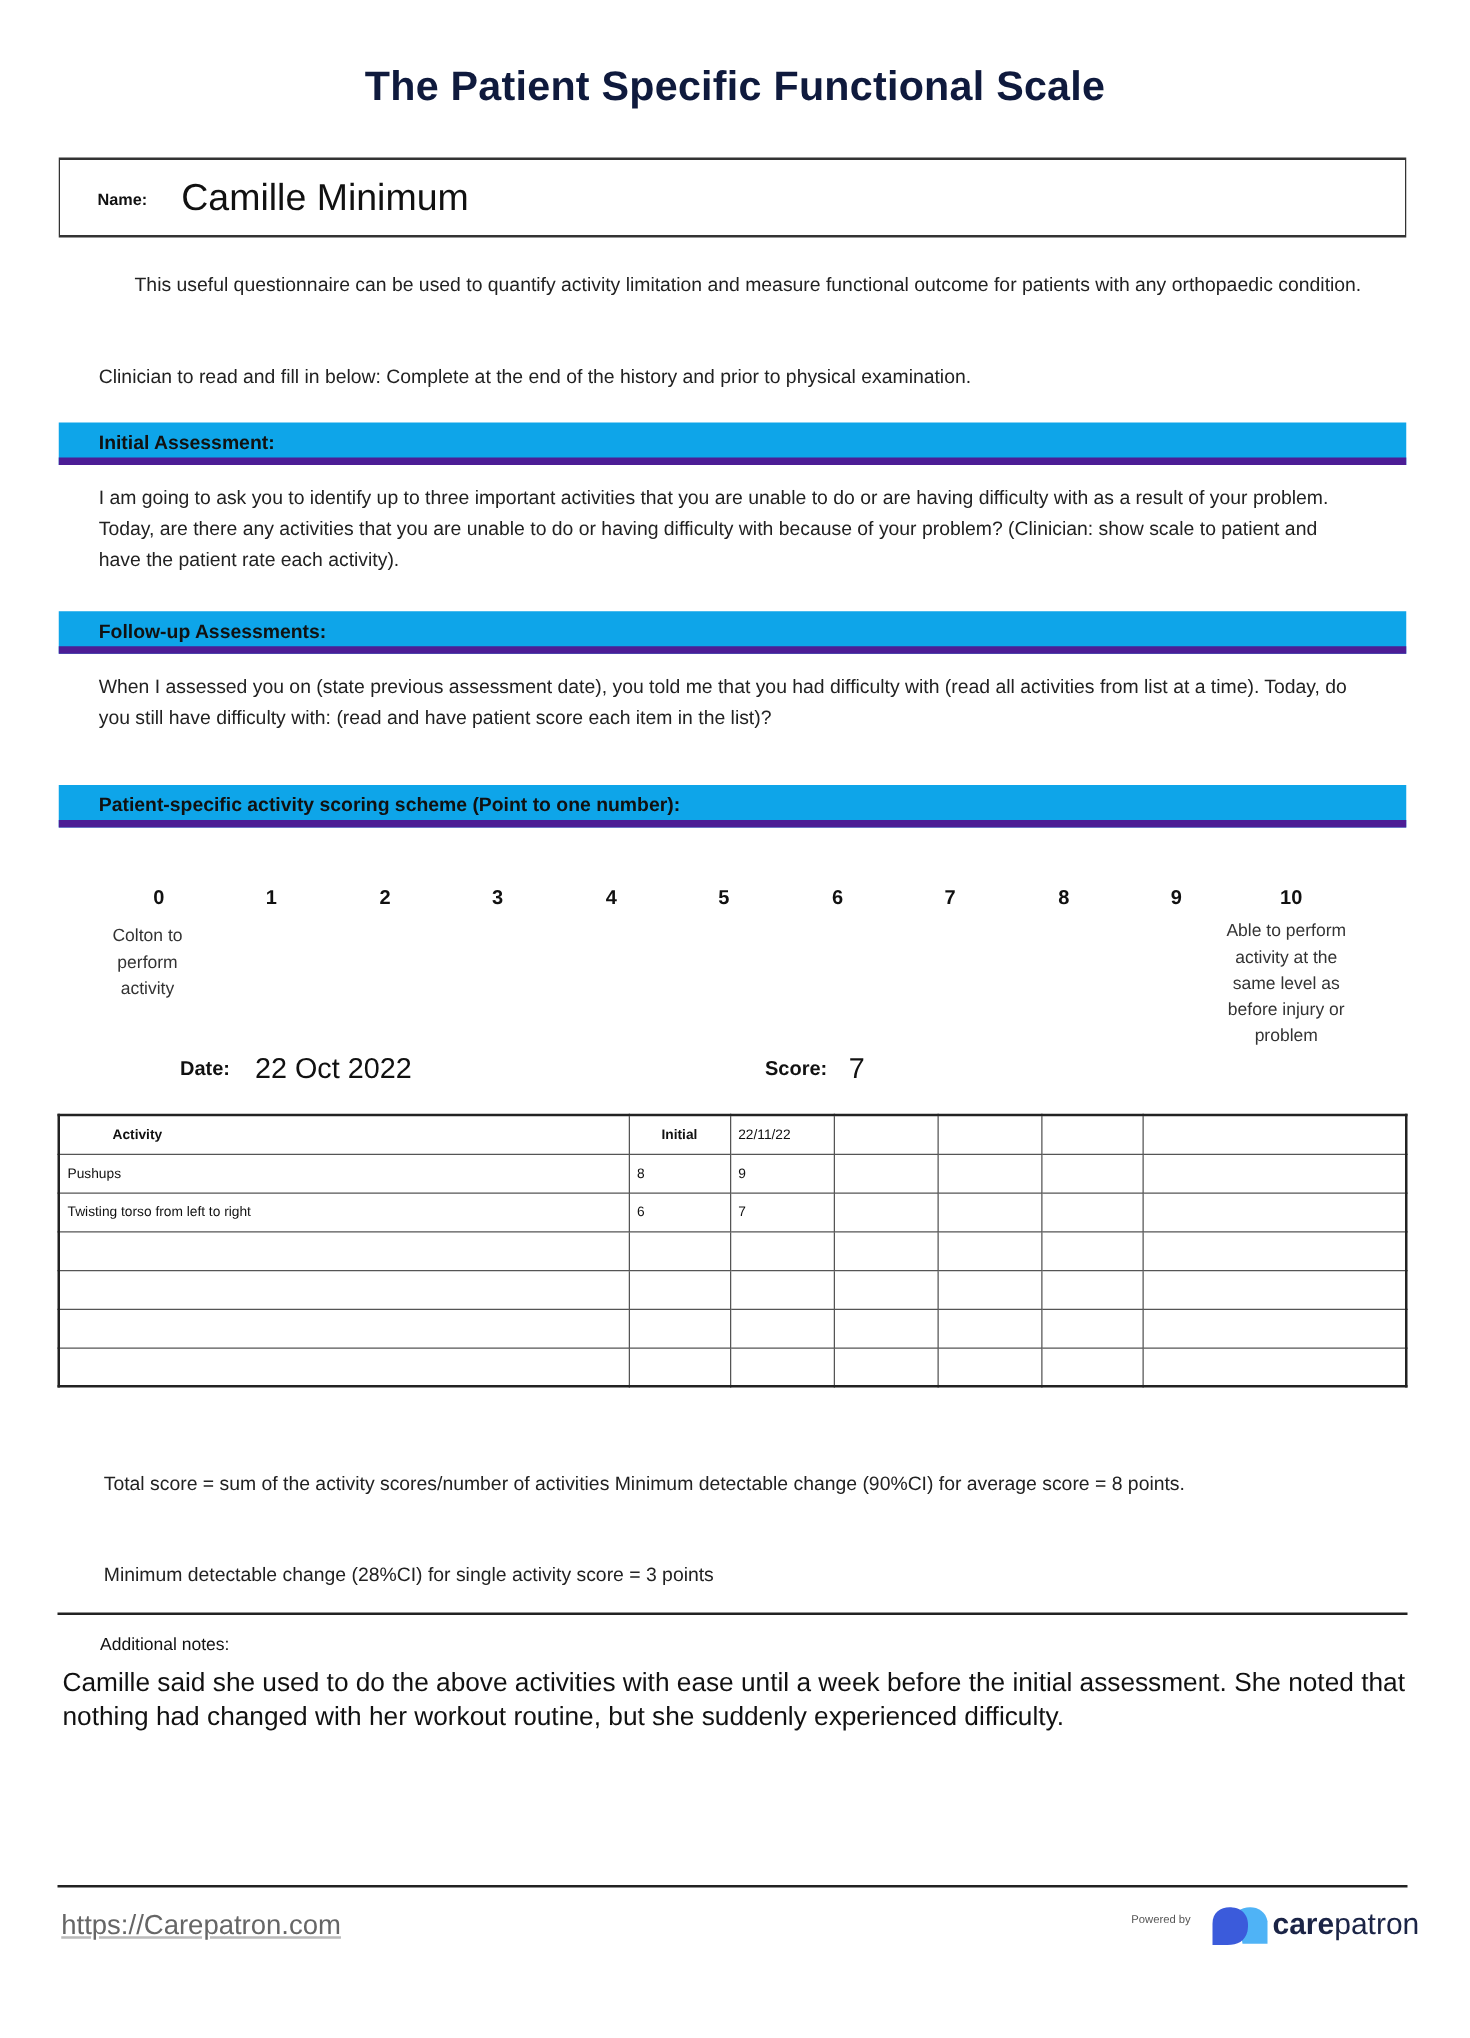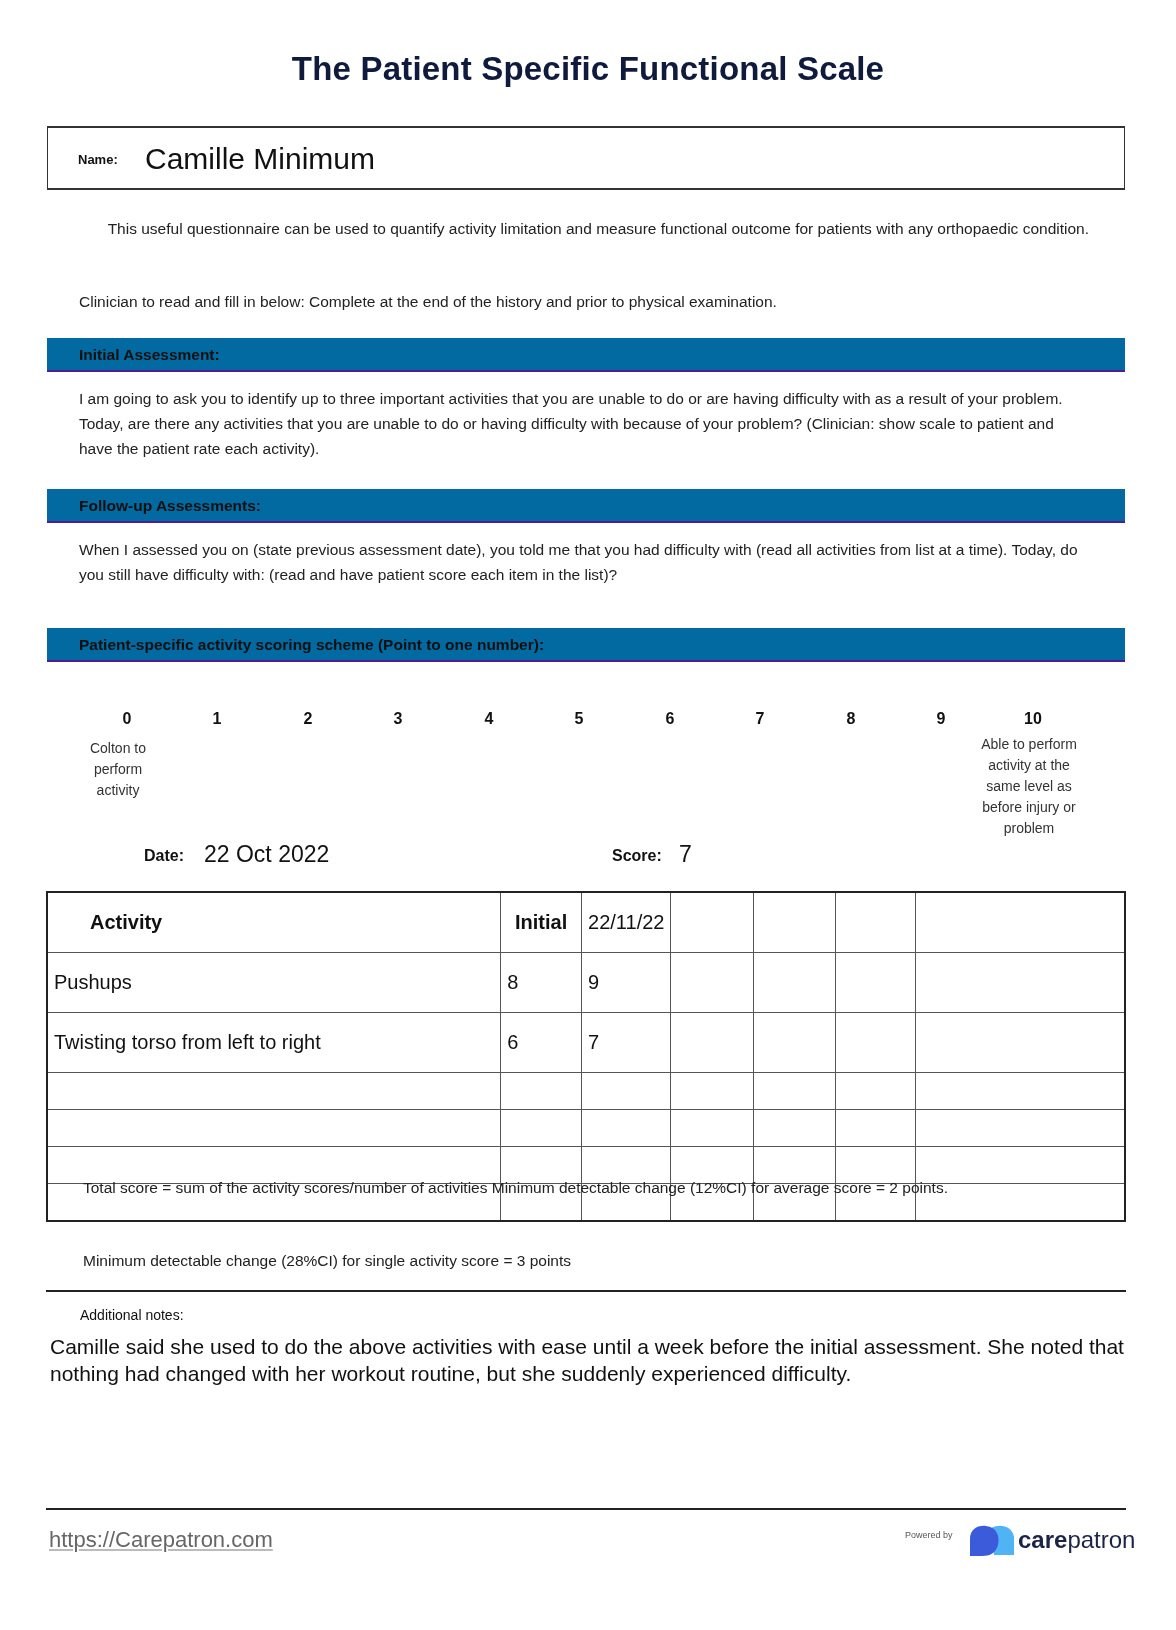--- a/index.html
+++ b/index.html
@@ -3,28 +3,28 @@
 <meta charset="utf-8">
 <style>
   html, body { margin: 0; padding: 0; background: #ffffff; }
   body { width: 1176px; height: 1630px; position: relative; font-family: "Liberation Sans", sans-serif; color: #1a1a1a; overflow: hidden; }
   .abs { position: absolute; }
   .title { left: 0; width: 1176px; top: 50px; text-align: center; font-size: 33px; font-weight: bold; color: #0f1a3d; letter-spacing: 0.2px; }
   .name-box { left: 47px; top: 126px; width: 1078px; height: 64px; border: 1.5px solid #333; border-top-width: 2px; border-bottom-width: 2px; box-sizing: border-box; }
   .name-label { position: absolute; left: 30px; top: 24px; font-size: 13px; font-weight: bold; color: #111; }
   .name-value { position: absolute; left: 97px; top: 14px; font-size: 30px; color: #111; }
   .para { font-size: 15.5px; line-height: 25px; color: #222; left: 79px; width: 1010px; }
-  .band { left: 47px; width: 1078px; height: 34px; background: #0369a1; border-bottom: 2px solid #4c1d95; box-sizing: border-box; padding-left: 40px; }
+  .band { left: 47px; width: 1078px; height: 34px; background: #0ea5e9; border-bottom: 6px solid #4c1d95; box-sizing: border-box; padding-left: 40px; }
   .band span { position: absolute; left: 32px; top: 8px; font-size: 15.5px; font-weight: bold; color: #111; }
   .scale-num { top: 710px; font-size: 16px; font-weight: bold; color: #111; width: 40px; text-align: center; }
   .scale-desc { font-size: 14px; line-height: 21px; color: #333; text-align: center; }
   .lbl-bold { font-size: 16px; font-weight: bold; color: #111; }
   .val-lg { font-size: 23px; color: #111; }
   table.act { position: absolute; left: 46px; top: 891px; width: 1080px; border-collapse: collapse; border: 2px solid #222; }
-  table.act td, table.act th { border: 1.5px solid #555; height: 31px; padding: 18px 6px; font-size: 20px; color: #111; box-sizing: border-box; vertical-align: middle; }
+  table.act td, table.act th { border: 1.5px solid #555; height: 31px; padding: 0 6px; font-size: 11px; color: #111; box-sizing: border-box; vertical-align: middle; }
   table.act th { font-weight: bold; text-align: center; }
   table.act th.left-date { text-align: left; font-weight: normal; }
   .rule { left: 46px; width: 1080px; height: 0; border-top: 2px solid #222; }
   .notes-label { left: 80px; top: 1307px; font-size: 14px; font-weight: normal; color: #111; }
   .notes { left: 50px; top: 1333px; width: 1100px; font-size: 21px; line-height: 27px; color: #111; }
   .url { left: 49px; top: 1527px; font-size: 22px; color: #666; text-decoration: underline; text-decoration-color: #bbb; }
   .powered { left: 905px; top: 1530px; font-size: 9px; color: #555; }
   .logo-mark { left: 968px; top: 1523px; width: 48px; height: 34px; }
   .logo-text { left: 1018px; top: 1526px; font-size: 24px; color: #1b2446; }
   .logo-text b { font-weight: bold; }
@@ -150,21 +150,21 @@
         <td></td>
         <td></td>
         <td></td>
         <td></td>
         <td></td>
         <td></td>
       </tr>
     </tbody>
 </table>
 
-<div class="abs para" style="left:83px; top:1175px; width:1000px;">Total score = sum of the activity scores/number of activities Minimum detectable change (12%CI) for average score = 2 points.</div>
+<div class="abs para" style="left:83px; top:1175px; width:1000px;">Total score = sum of the activity scores/number of activities Minimum detectable change (90%CI) for average score = 8 points.</div>
 <div class="abs para" style="left:83px; top:1248px; width:1000px;">Minimum detectable change (28%CI) for single activity score = 3 points</div>
 
 <div class="abs rule" style="top:1290px;"></div>
 
 <div class="abs notes-label">Additional notes:</div>
 <div class="abs notes">Camille said she used to do the above activities with ease until a week before the initial assessment. She noted that nothing had changed with her workout routine, but she suddenly experienced difficulty.</div>
 
 <div class="abs rule" style="top:1508px;"></div>
 
 <a class="abs url">https://Carepatron.com</a>

